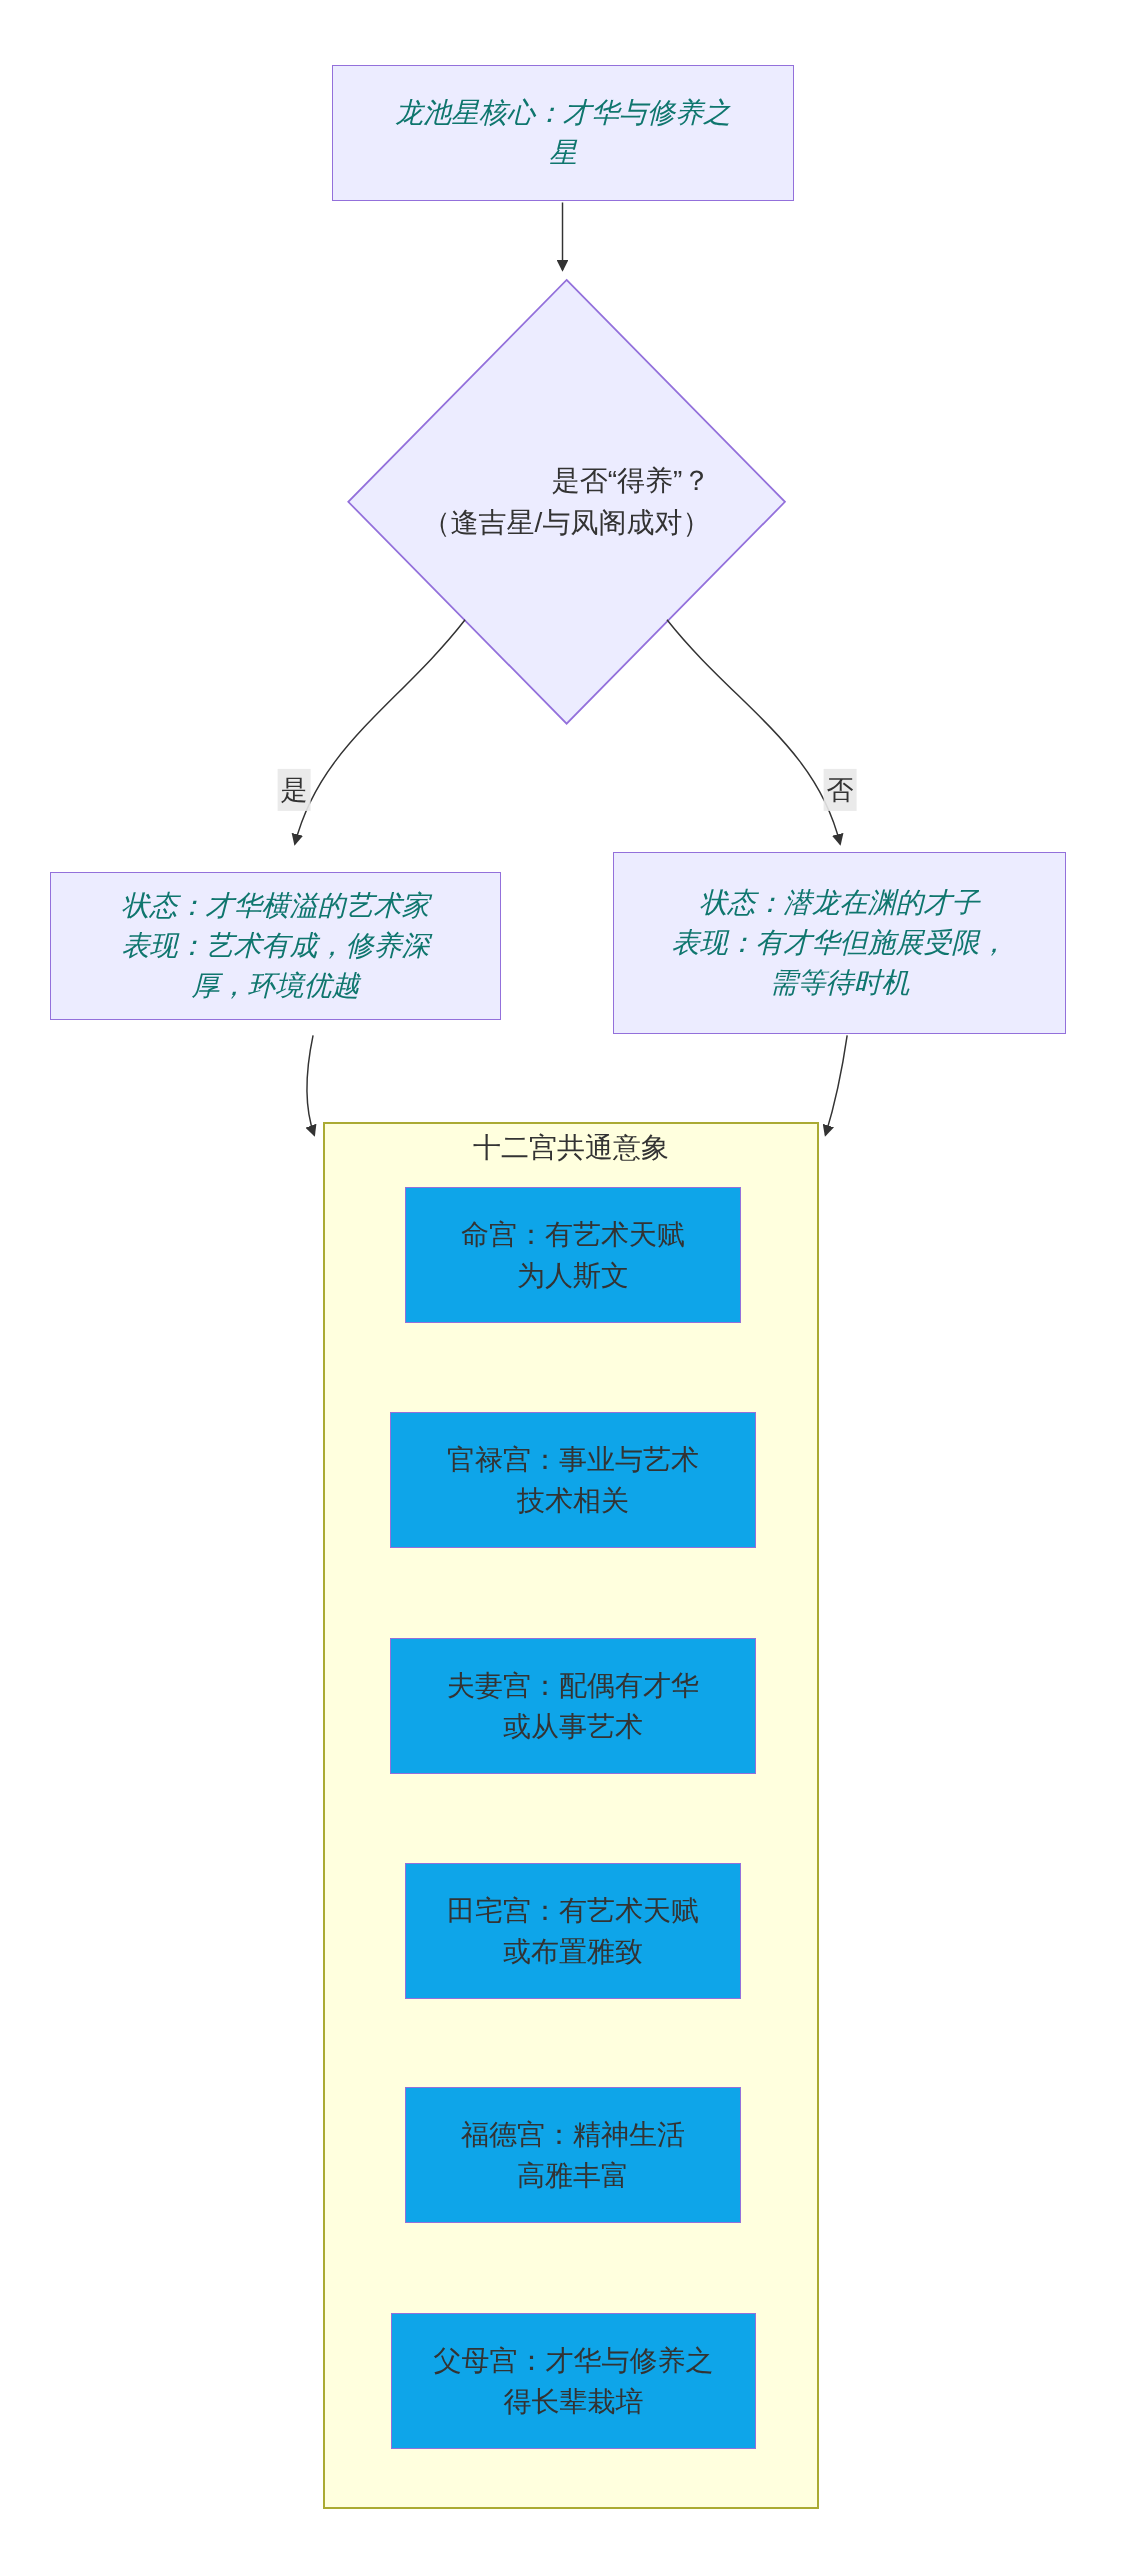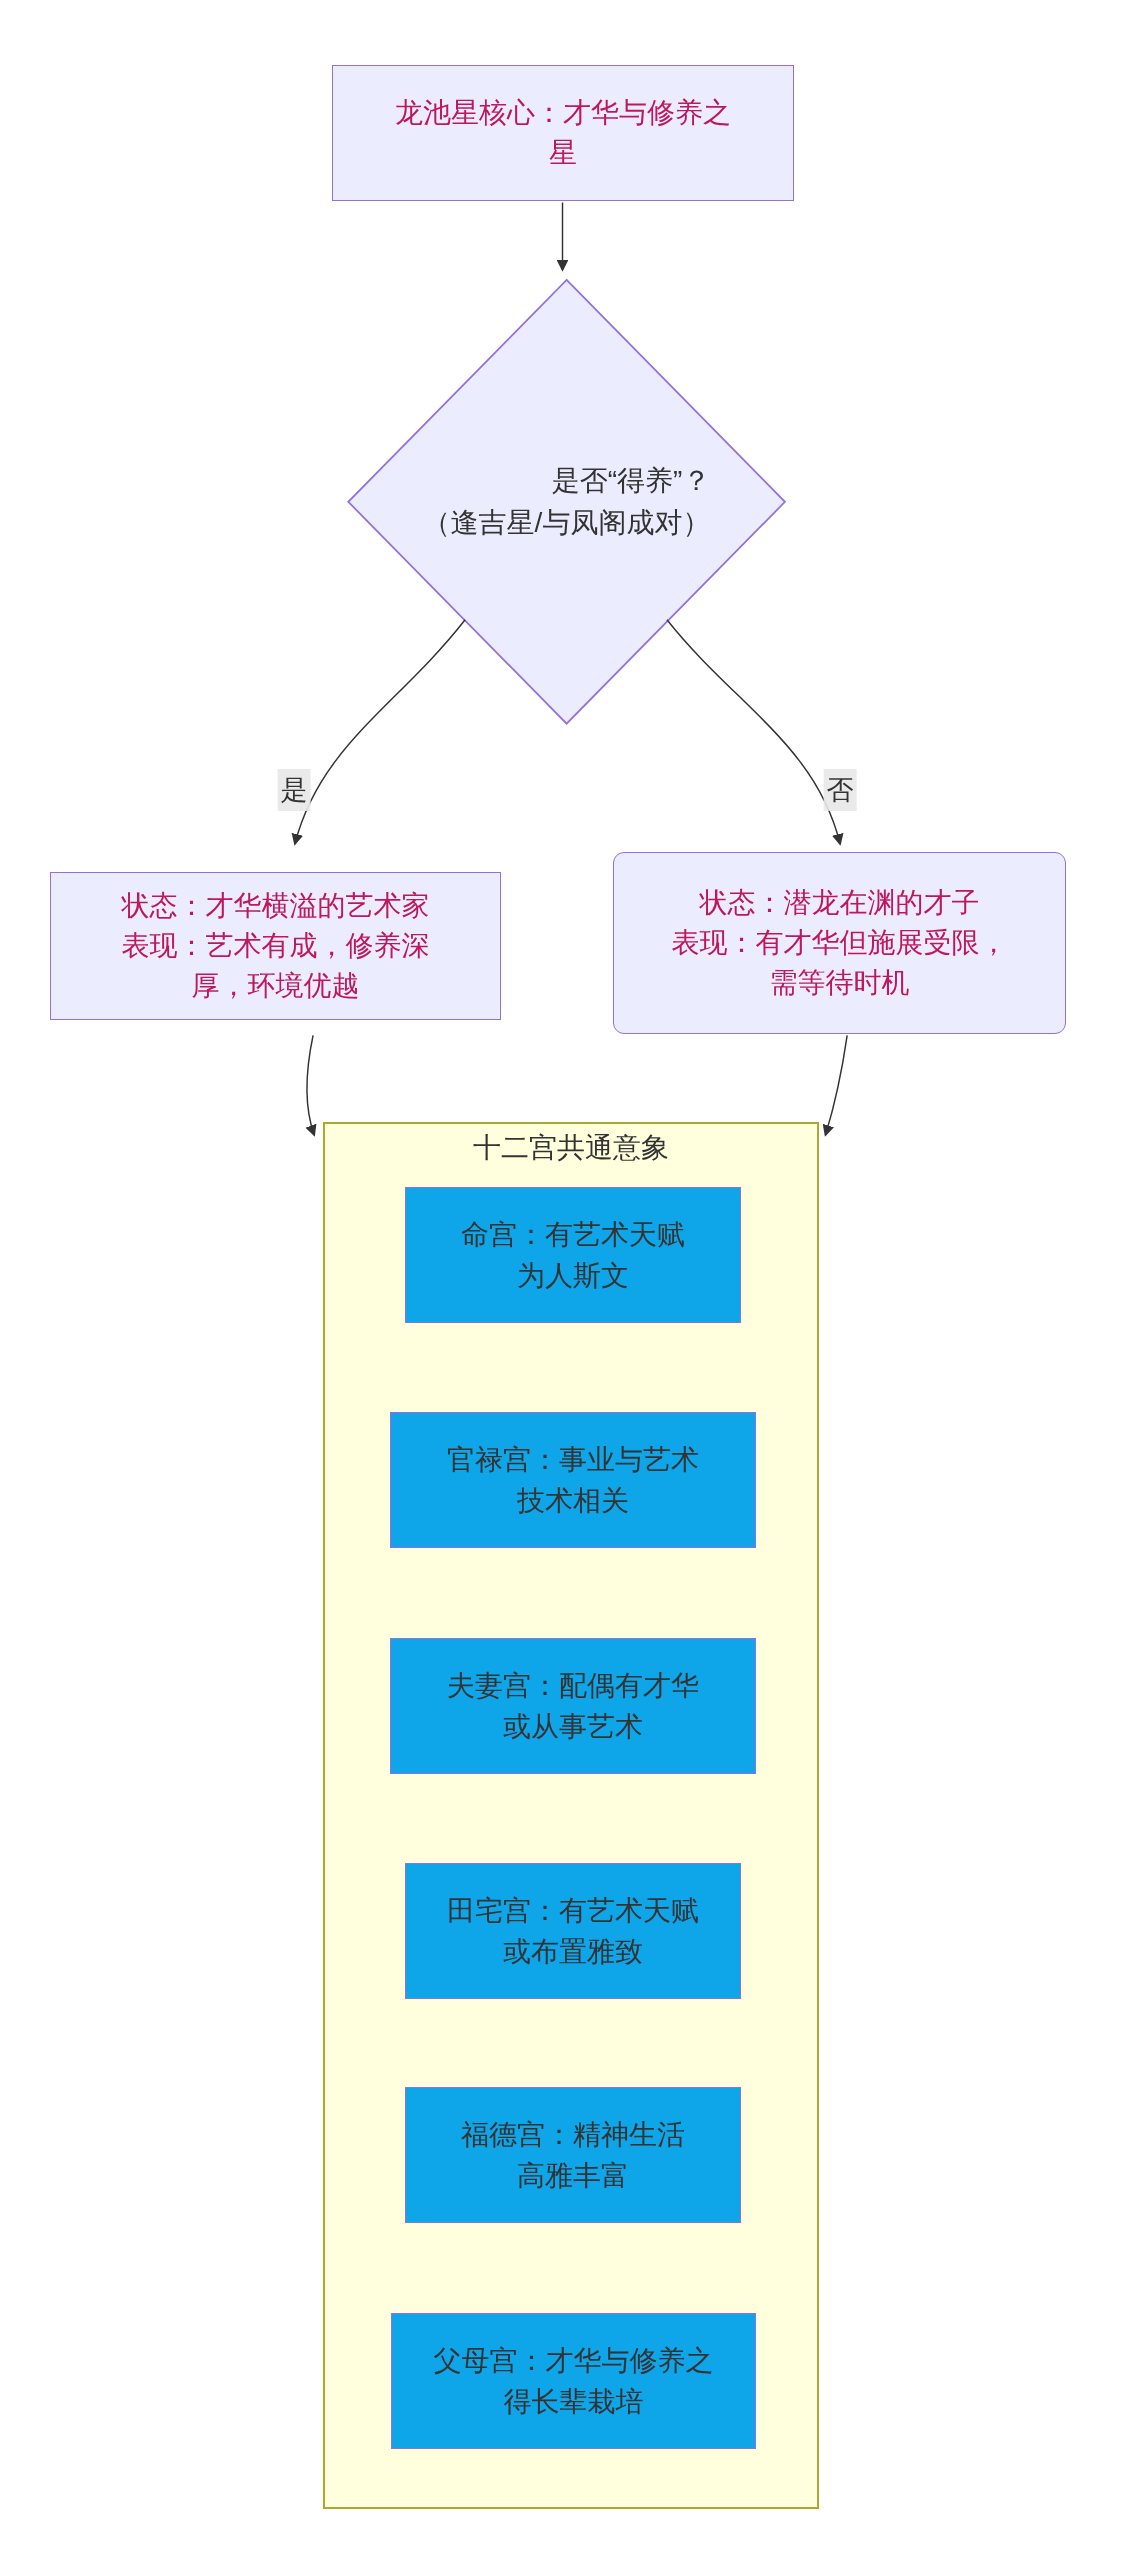--- a/index.html
+++ b/index.html
@@ -27,21 +27,22 @@
     box-sizing: border-box;
     background: #ECECFF;
     border: 1.8px solid #9370DB;
     display: flex;
     align-items: center;
     justify-content: center;
     text-align: center;
     white-space: pre-line;
     font-size: 28px;
     line-height: 40px;
-    color: #be185d;
+    color: #0f766e;
+    font-style: italic;
   }
   .diamond-text {
     position: absolute;
     display: flex;
     align-items: center;
     justify-content: center;
     text-align: right;
     white-space: pre-line;
     font-size: 28px;
     line-height: 42px;
@@ -139,18 +140,18 @@
   <div class="diamond-text" style="left:361px; top:437px; width:411px; height:129px;">是否“得养”？
 （逢吉星/与凤阁成对）</div>
 
   <div class="edge-label" style="left:294px; top:790px;">是</div>
   <div class="edge-label" style="left:840px; top:790px;">否</div>
 
   <div class="node" style="left:50px; top:852px; width:451px; height:148px;margin-top:20px;">状态：才华横溢的艺术家
 表现：艺术有成，修养深
 厚，环境优越</div>
 
-  <div class="node" style="left:613px; top:852px; width:453px; height:182px;border-radius:11px;">状态：潜龙在渊的才子
+  <div class="node" style="left:613px; top:852px; width:453px; height:182px;">状态：潜龙在渊的才子
 表现：有才华但施展受限，
 需等待时机</div>
 
 </div>
 
 
 </body></html>

